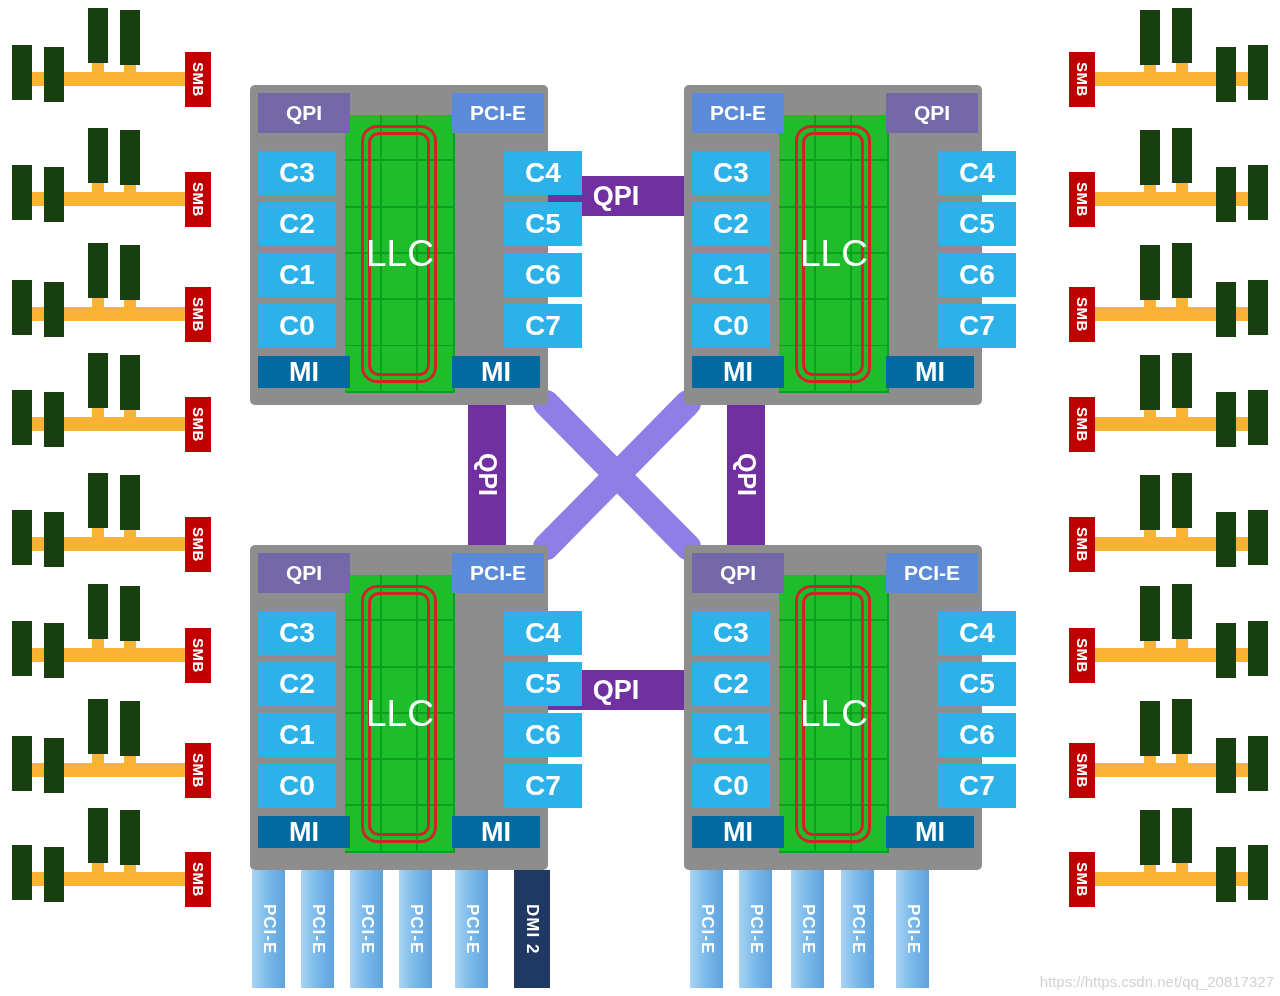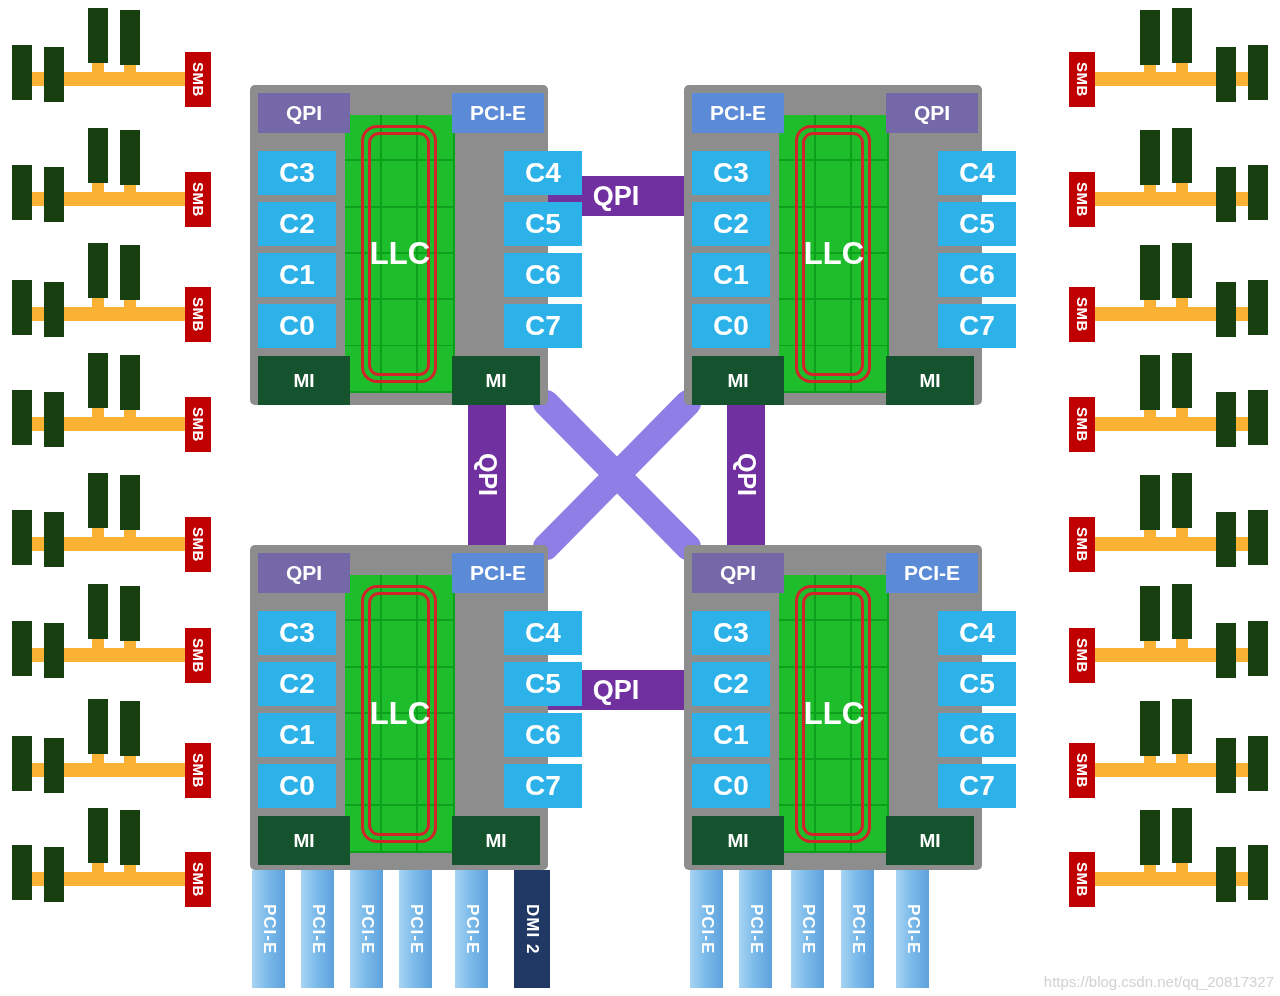--- a/index.html
+++ b/index.html
@@ -12,35 +12,35 @@
 
   .llc { position:absolute; left:95px; top:30px; width:110px; height:278px; background-color:#1ebd2b;
          background-image:
            repeating-linear-gradient(to right, transparent 0, transparent 34.7px, #0da01c 34.7px, #0da01c 36.7px),
            repeating-linear-gradient(to bottom, transparent 0, transparent 44.3px, #0da01c 44.3px, #0da01c 46.3px);
          z-index:1; }
   .ring { position:absolute; border:3px solid #d2232a; border-radius:16px; }
   .ring.outer { left:16px; top:10px; width:76px; height:258px; }
   .ring.inner { left:23px; top:17px; width:62px; height:244px; border-radius:11px; }
   .llc-label { position:absolute; left:0; top:0; width:100%; height:100%; display:flex; align-items:center; justify-content:center;
-               color:#fff; font-size:31px; font-weight:bold; }
+               color:#fff; font-size:37px; font-weight:normal; }
 
   .hdr { position:absolute; top:8px; width:92px; height:40px; display:flex; align-items:center; justify-content:center;
          color:#fff; font-size:21px; font-weight:bold; z-index:2; }
   .hdr-l { left:8px; } .hdr-r { left:202px; }
   .qpi-hdr { background:#7568a8; }
   .pcie-hdr { background:#5b8bd6; }
 
   .cores { position:absolute; top:66px; display:flex; flex-direction:column; gap:7px; z-index:2; }
   .cores-l { left:8px; } .cores-r { left:210px;margin-left:44px; }
   .core { width:78px; height:44px; background:#2cb2e8; display:flex; align-items:center; justify-content:center;
           color:#fff; font-size:28px; font-weight:bold; }
 
-  .mi { position:absolute; top:271px; height:49px; background:#14532d; display:flex; align-items:center; justify-content:center;
-        color:#fff; font-size:19px; font-weight:bold; z-index:2; }
+  .mi { position:absolute; top:271px; height:32px; background:#0369a1; display:flex; align-items:center; justify-content:center;
+        color:#fff; font-size:27px; font-weight:bold; z-index:2; }
   .mi-l { left:8px; width:92px; }
   .mi-r { left:202px; width:88px; }
 
   .qlink { position:absolute; background:#7030a0; display:flex; align-items:center; justify-content:center;
            color:#fff; font-weight:bold; z-index:1; }
   .qlink-h { width:136px; height:40px; font-size:27px; }
   .qlink-v { width:38px; height:140px; font-size:25px; writing-mode:vertical-rl; }
 
   .smb { position:absolute; width:26px; height:55px; background:#c00000; color:#fff; font-size:15px; font-weight:bold;
          display:flex; align-items:center; justify-content:center; writing-mode:vertical-rl; letter-spacing:.5px; z-index:2; }
@@ -219,14 +219,14 @@
   <div class="lane" style="left:399px">PCI-E</div>
   <div class="lane" style="left:455px">PCI-E</div>
   <div class="lane dmi" style="left:514px">DMI 2</div>
 
   <div class="lane" style="left:690px">PCI-E</div>
   <div class="lane" style="left:739px">PCI-E</div>
   <div class="lane" style="left:791px">PCI-E</div>
   <div class="lane" style="left:841px">PCI-E</div>
   <div class="lane" style="left:896px">PCI-E</div>
 
-  <div class="watermark">https://blog.csdn.net/qq_20817327</div>
+  <div class="watermark">https://https.csdn.net/qq_20817327</div>
 </div>
 
 </body></html>

